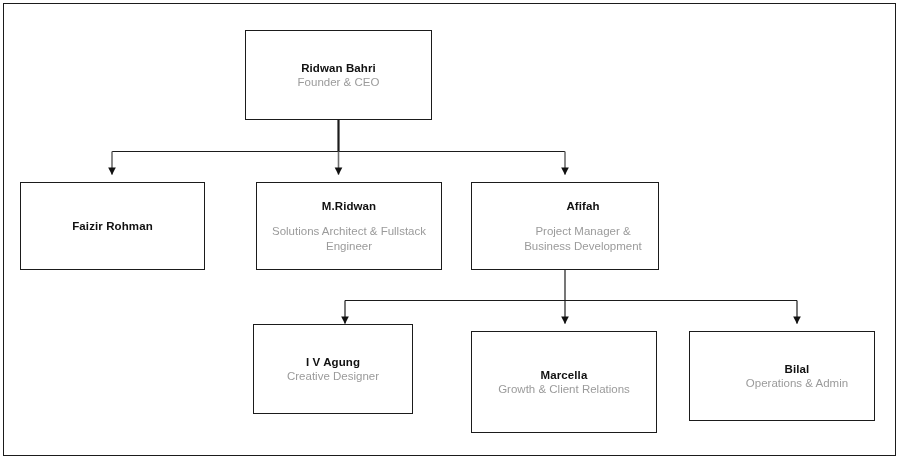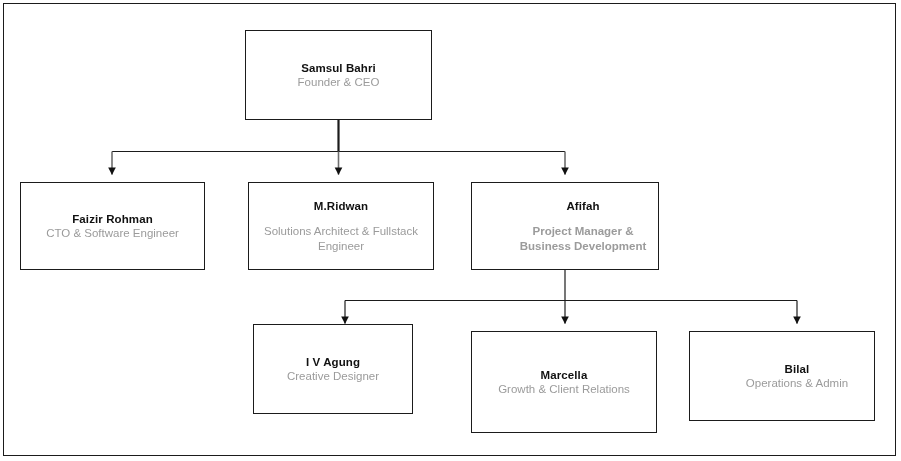--- a/index.html
+++ b/index.html
@@ -107,37 +107,36 @@
     </g>
     <g>
       <path d="M565,300.5 L565,323.5" stroke="#1b1b1b" stroke-width="1.2" fill="none" marker-end="url(#arrow)"></path>
     </g>
     <g>
       <path d="M797,300.5 L797,323.5" stroke="#1b1b1b" stroke-width="1.2" fill="none" marker-end="url(#arrow)"></path>
     </g>
   </svg>
 
   <div class="node" style="left:245px; top:30px; width:187px; height:90px;">
-    <div class="node-name">Samsul Bahri</div>
+    <div class="node-name">Ridwan Bahri</div>
     <div class="node-role">Founder &amp; CEO</div>
   </div>
 
   <div class="node" style="left:20px; top:182px; width:185px; height:88px;">
     <div class="node-name">Faizir Rohman</div>
-    <div class="node-role">CTO &amp; Software Engineer</div>
   </div>
 
-  <div class="node two-line" style="left:248px; top:182px; width:186px; height:88px;">
+  <div class="node two-line" style="left:256px; top:182px; width:186px; height:88px;">
     <div class="node-name">M.Ridwan</div>
     <div class="node-role" style="max-width:172px;">Solutions Architect &amp; Fullstack Engineer</div>
   </div>
 
   <div class="node two-line" style="left:471px; top:182px; width:188px; height:88px;padding-left:44px;">
     <div class="node-name">Afifah</div>
-    <div class="node-role" style="max-width:172px;font-weight:bold;">Project Manager &amp; Business Development</div>
+    <div class="node-role" style="max-width:172px;">Project Manager &amp; Business Development</div>
   </div>
 
   <div class="node" style="left:253px; top:324px; width:160px; height:90px;">
     <div class="node-name">I V Agung</div>
     <div class="node-role">Creative Designer</div>
   </div>
 
   <div class="node" style="left:471px; top:331px; width:186px; height:102px;">
     <div class="node-name">Marcella</div>
     <div class="node-role">Growth &amp; Client Relations</div>

